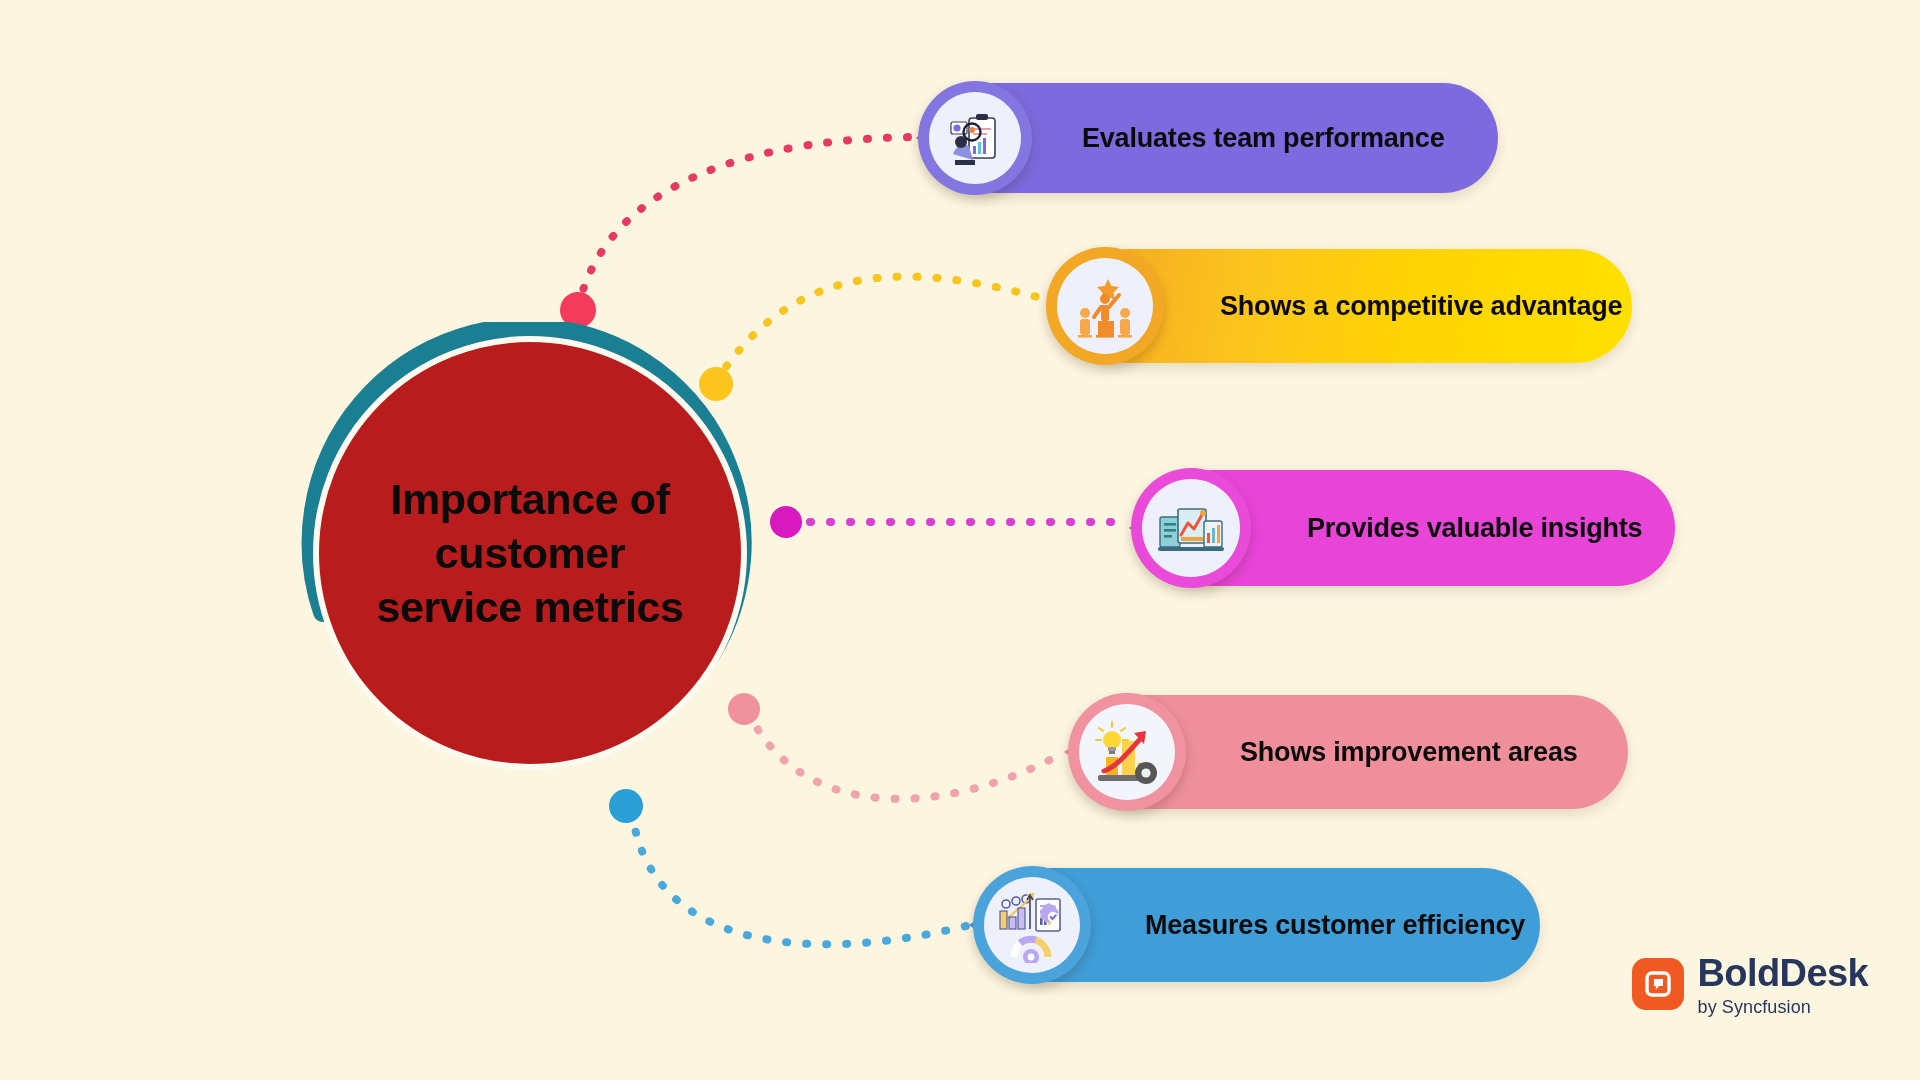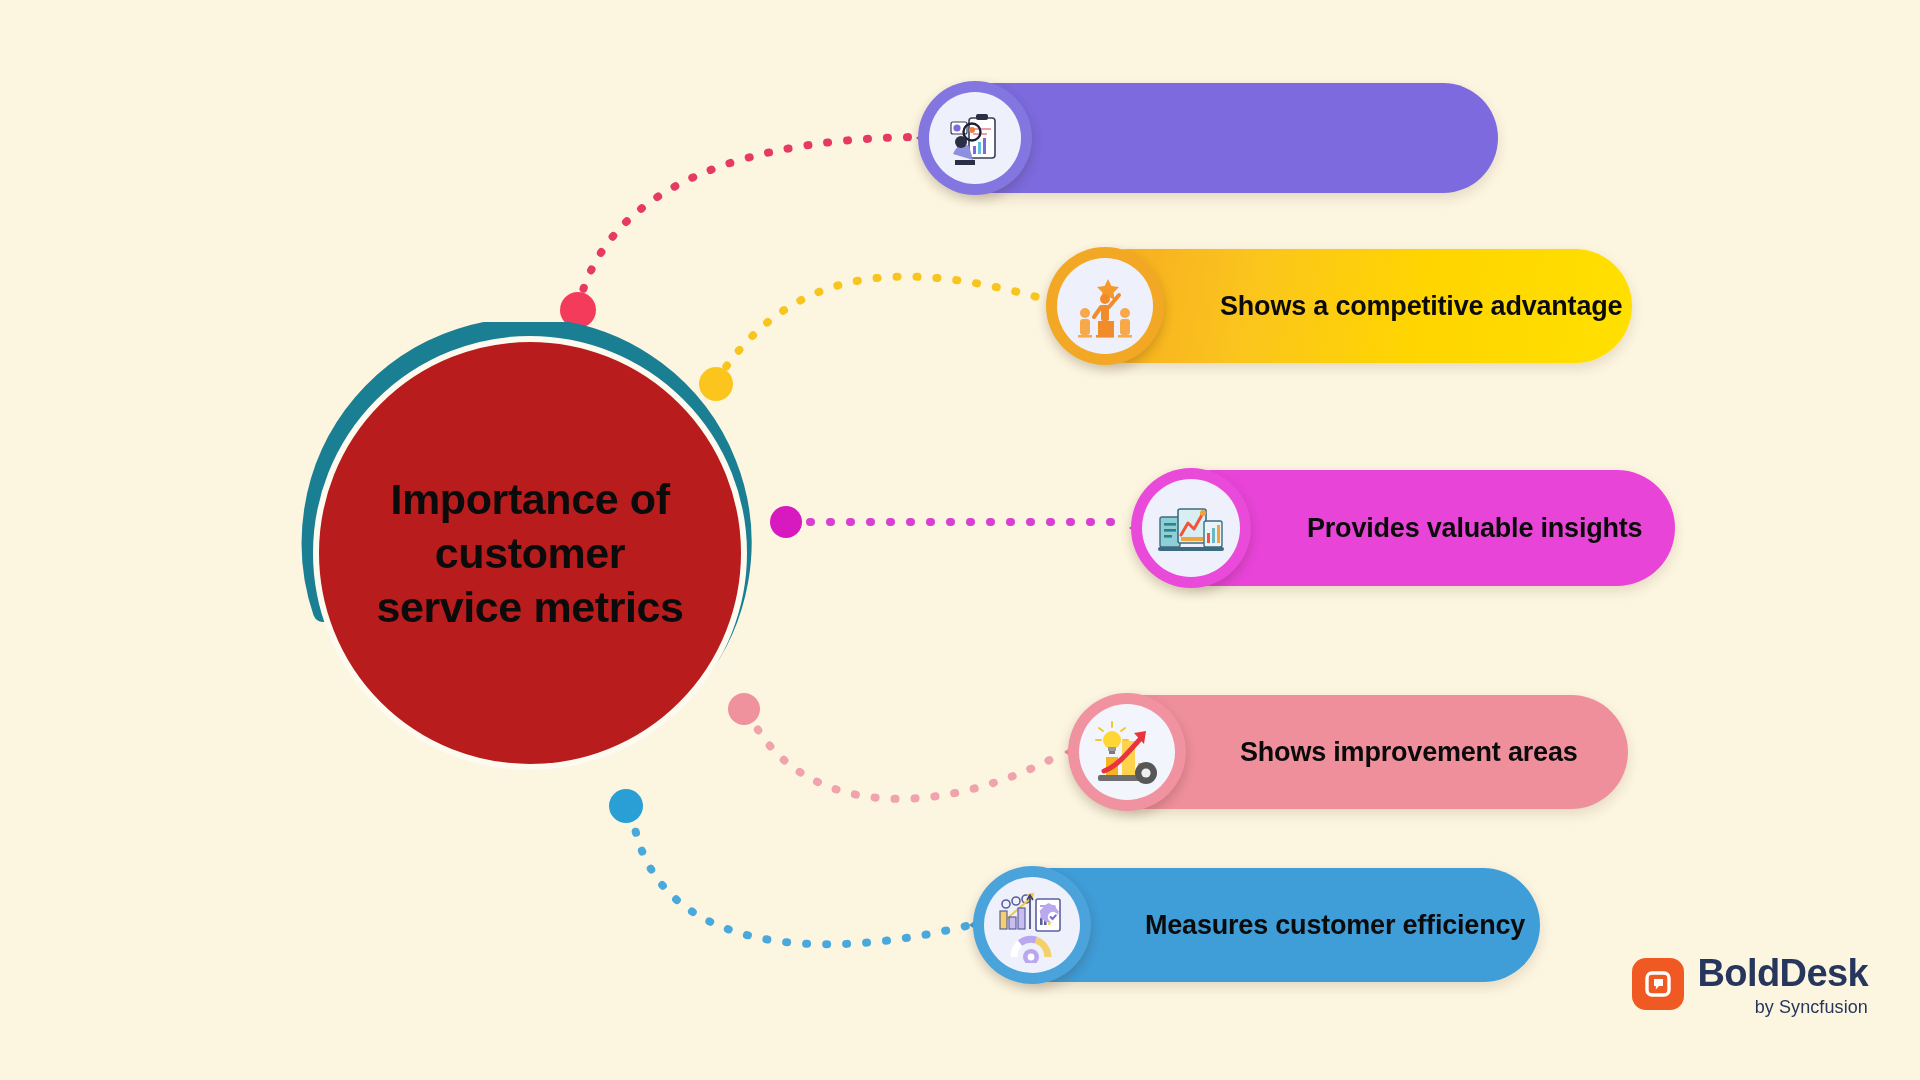--- a/index.html
+++ b/index.html
@@ -118,21 +118,21 @@
   #logo {
     position:absolute;
     right:52px; bottom:62px;
     display:flex; align-items:flex-start; gap:14px;
     z-index:6;
   }
   #logo .mark {
     width:52px;height:52px;border-radius:14px;background:#f05a22;
     display:flex;align-items:center;justify-content:center;margin-top:4px;
   }
-  #logo .wordmark { display:flex;flex-direction:column;align-items:flex-end; }
+  #logo .wordmark { display:flex;flex-direction:column; }
   #logo .brand {
     font-size:38px;font-weight:bold;color:#27365c;letter-spacing:-0.6px;line-height:1.05;
   }
   #logo .tag {
     font-size:18px;color:#27365c;letter-spacing:.1px;margin-top:3px;
   }
 </style>
 </head>
 <body>
 
@@ -184,20 +184,21 @@
           <circle cx="18" cy="26" r="3.6" fill="#7c6ade"></circle>
           <circle cx="33" cy="30" r="8.5" fill="none" stroke="#1c2033" stroke-width="2.4"></circle>
           <circle cx="33" cy="28" r="3" fill="#e8823c"></circle>
           <path d="M27 37 L22 44" stroke="#1c2033" stroke-width="2.4" stroke-linecap="round"></path>
           <path d="M14 52 q6,-14 16,-8 l4,14 z" fill="#8f8fe0"></path>
           <circle cx="22" cy="40" r="6" fill="#2b2f45"></circle>
           <path d="M16 58 h20 v5 h-20 z" fill="#2b2f45"></path>
         </svg>
       </div>
     </div>
+    <span class="pill-label">Evaluates team performance</span>
   </div>
 
   <div class="pill" id="pill-2">
     <div class="beak"></div>
     <div class="pill-icon">
       <div class="inner">
         <svg width="74" height="74" viewBox="0 0 74 74">
           <path d="M40 10 l3.4 7 7.6 1.1 -5.5 5.4 1.3 7.6 -6.8 -3.6 -6.8 3.6 1.3 -7.6 -5.5 -5.4 7.6 -1.1z" fill="#f39a2a"></path>
           <rect x="30" y="52" width="16" height="14" fill="#f08c2a"></rect>
           <circle cx="37" cy="30" r="5" fill="#f08c2a"></circle>

